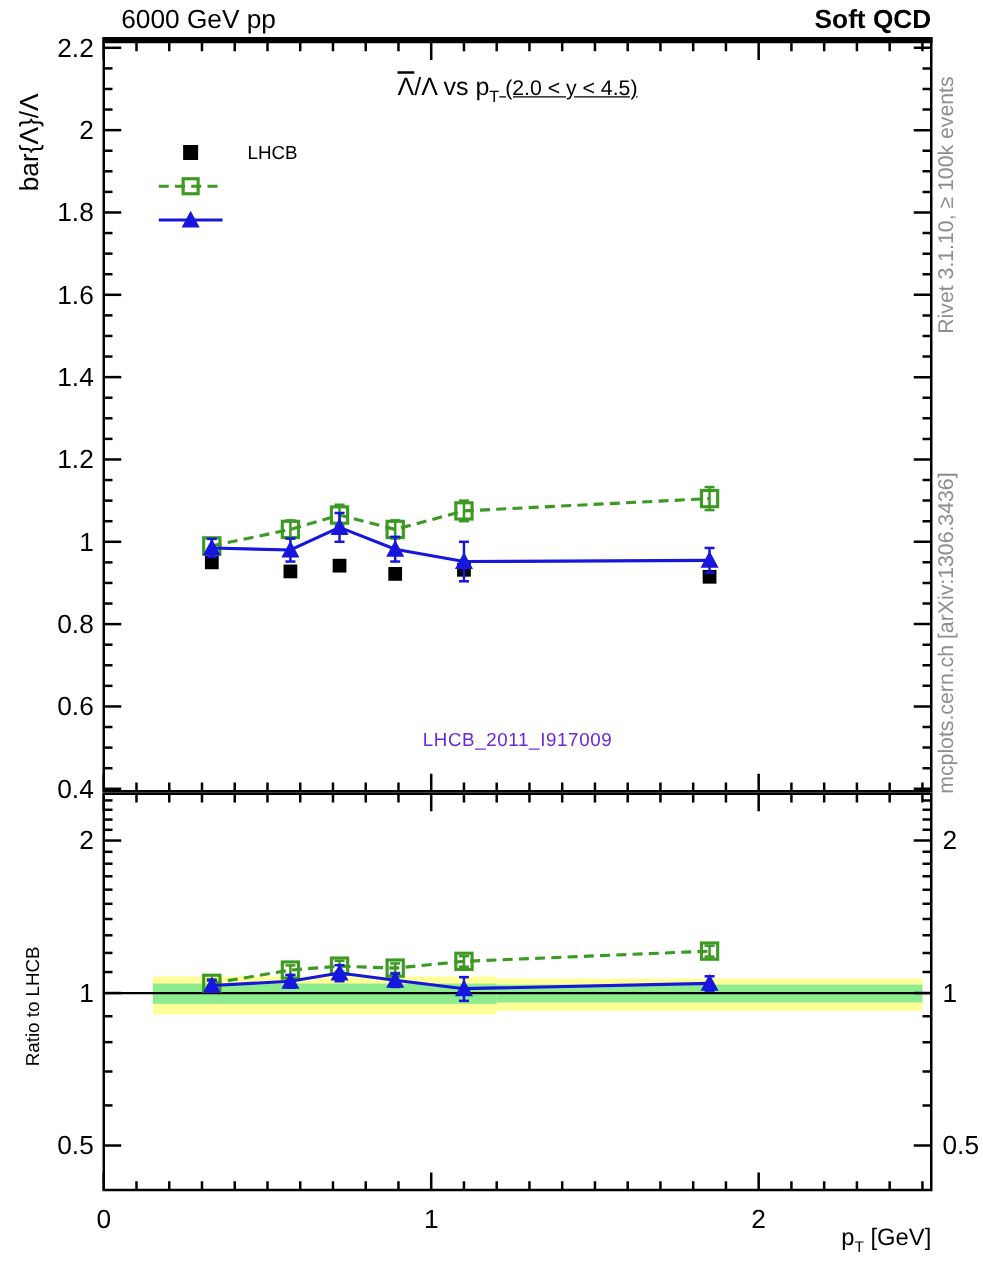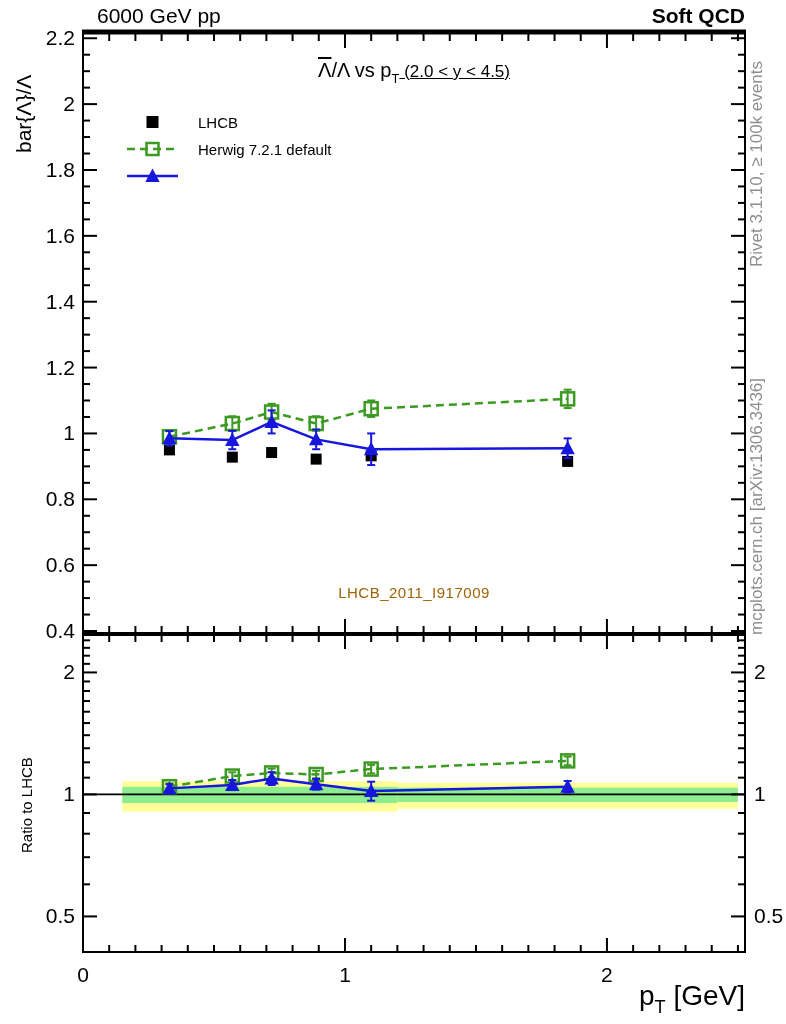--- a/index.html
+++ b/index.html
@@ -11,24 +11,24 @@
   #main-title{left:83px;width:662px;top:59px;text-align:center;font-size:20px;white-space:nowrap;}
   #main-title .ov{text-decoration:overline;}
   #main-title .rng{font-size:17px;text-decoration:underline;}
   sub{font-size:0.65em;vertical-align:-0.45em;}
   .vtext{writing-mode:vertical-rl;transform:rotate(180deg);white-space:nowrap;}
   #ylabel-main{left:12px;top:33px;height:120px;font-size:21px;}
   #ylabel-ratio{left:18px;top:733px;height:120px;font-size:15px;}
   .caption{left:747px;width:20px;color:#8e8e8e;font-size:17px;}
   #caption-top{top:35px;height:232px;}
   #caption-bottom{top:345px;height:290px;}
-  #watermark{left:83px;width:662px;top:584px;text-align:center;font-size:15px;color:#a16207;letter-spacing:.5px;}
+  #watermark{left:83px;width:662px;top:584px;text-align:center;font-size:15px;color:#6d28d9;letter-spacing:.5px;}
   #legend{left:198px;top:109px;font-size:15px;}
   #legend .lrow{height:27px;line-height:27px;white-space:nowrap;}
-  #xaxis-title{right:41px;top:980px;font-size:28px;text-align:right;white-space:nowrap;}
+  #xaxis-title{right:41px;top:980px;font-size:19px;text-align:right;white-space:nowrap;}
   svg{position:absolute;left:0;top:0;}
 </style>
 </head>
 <body>
 
 <svg id="chart-svg" width="786" height="1024">
     <g>
       <rect x="122.29560743965175" y="781.211250293351" width="275.0692520775623" height="30.39939287874347" fill="#ffff99"></rect>
       <rect x="397.36485951721403" y="782.8515565620152" width="340.56193114364856" height="25.872139619832637" fill="#ffff99"></rect>
       <rect x="122.29560743965175" y="786.851810316425" width="275.0692520775623" height="16.23628417876796" fill="#8dec8d"></rect>
@@ -416,16 +416,15 @@
 <div class="abs vtext" id="ylabel-main">bar{Λ}/Λ</div>
 <div class="abs vtext" id="ylabel-ratio">Ratio to LHCB</div>
 
 <div class="abs vtext caption" id="caption-top">Rivet 3.1.10, ≥ 100k events</div>
 <div class="abs vtext caption" id="caption-bottom">mcplots.cern.ch [arXiv:1306.3436]</div>
 
 <div class="abs" id="watermark">LHCB_2011_I917009</div>
 
 <div class="abs" id="legend">
   <div class="lrow"><span>LHCB</span></div>
-  <div class="lrow"><span>Herwig 7.2.1 default</span></div>
 </div>
 
 <div class="abs" id="xaxis-title"><span>p</span><sub>T</sub><span> [GeV]</span></div>
 
 </body></html>

